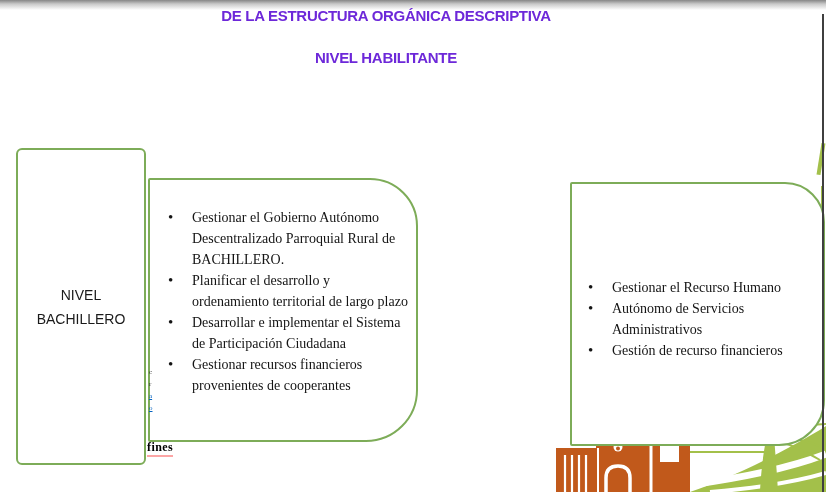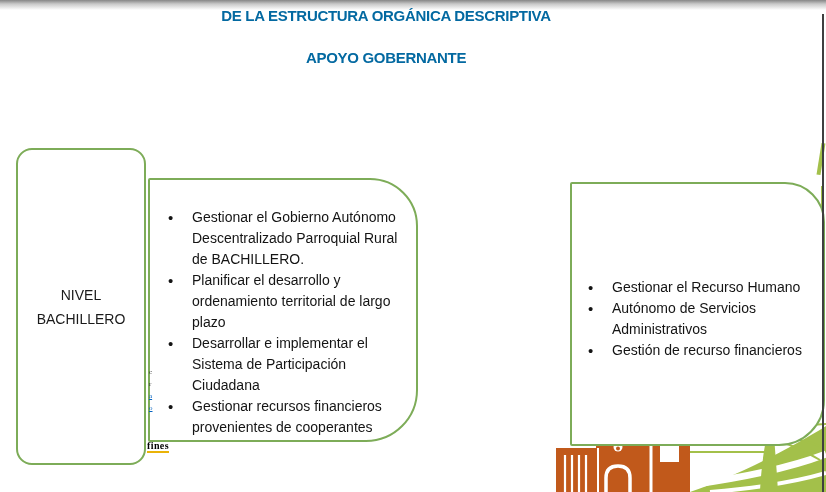--- a/index.html
+++ b/index.html
@@ -7,59 +7,59 @@
     --hill:#a3c04a;
     --orange:#c1591b;
     --link:#0563c1;
   }
   html,body{margin:0;padding:0;background:#fff;}
   .page{position:relative;width:826px;height:492px;background:#fff;overflow:hidden;
         font-family:"Liberation Sans",sans-serif;}
   .topbar{position:absolute;top:0;left:0;width:826px;height:10px;
           background:linear-gradient(#868686,#c9c9c9 40%,#ffffff 100%);}
   .title{position:absolute;left:0;width:772px;text-align:center;font-weight:bold;
-         font-size:15px;letter-spacing:-0.3px;color:#0369a1;}
+         font-size:15px;letter-spacing:-0.3px;color:#6d28d9;}
   .t1{top:7px;}
   .t2{top:49px;}
-  .node{position:absolute;background:#fff;border:2px solid var(--green);border-radius:16px;
+  .node{position:absolute;background:#fff;border:2px solid var(--green);border-radius:6px;
         display:flex;align-items:center;justify-content:center;text-align:center;
         font-size:14px;color:#1a1a1a;line-height:24px;z-index:3;}
   .left-node{left:16px;top:148px;width:126px;height:313px;}
   .right-node{left:430px;top:155px;width:128px;height:310px;}
   .callout{position:absolute;background:#fff;border:2px solid var(--green);z-index:2;}
   .left-callout{left:148px;top:178px;width:266px;height:260px;border-radius:2px 48px 52px 2px;}
   .right-callout{left:570px;top:182px;width:251px;height:260px;border-radius:2px 40px 46px 2px;}
-  .bullets{list-style:none;margin:0;padding:0;font-family:Liberation Sans, sans-serif;
+  .bullets{list-style:none;margin:0;padding:0;font-family:Liberation Serif, serif;
            font-size:14px;line-height:21px;color:#141414;}
   .left-callout .bullets{margin:27px 0 0 42px;width:218px;}
   .right-callout .bullets{margin:93px 0 1px 40px;width:196px;}
   .bullets li{position:relative;}
   .bullets li::before{content:"\2022";position:absolute;left:-24px;font-size:15px;}
   .illustration{position:absolute;left:540px;top:390px;width:286px;height:102px;z-index:1;}
   .edge-line{position:absolute;left:822px;top:14px;width:2px;height:478px;background:#3f3f3f;z-index:6;}
   .sliver{position:absolute;background:var(--hill);z-index:0;}
   .sl1{left:819px;top:143px;width:4px;height:32px;transform:rotate(9deg);}
   .sl2{left:821px;top:186px;width:3px;height:48px;}
   .sl3{left:821px;top:300px;width:3px;height:30px;}
   .vletter{position:absolute;left:149px;font-family:"Liberation Serif",serif;font-size:7px;
            line-height:7px;color:#333;z-index:4;}
   .vl-link{color:var(--link);text-decoration:underline;}
   .fines{position:absolute;left:147px;top:440px;font-family:"Liberation Serif",serif;
-         font-size:10px;font-weight:bold;color:#000;border-bottom:2px solid #eab308;
+         font-size:12px;font-weight:bold;color:#000;border-bottom:2px solid #fca5a5;
          letter-spacing:0.4px;z-index:4;}
 </style>
 </head>
 <body>
 
 <div class="page">
 
   <div class="topbar"></div>
 
   <div class="title t1">DE LA ESTRUCTURA ORGÁNICA DESCRIPTIVA</div>
-  <div class="title t2">APOYO GOBERNANTE</div>
+  <div class="title t2">NIVEL HABILITANTE</div>
 
   <svg class="illustration" viewBox="0 0 286 102" xmlns="http://www.w3.org/2000/svg">
     <g>
       <path d="M150,102 C192,88 248,60 286,36 L286,102 Z" fill="#a3c04a"></path>
       <path d="M150,62 H232" stroke="#a3c04a" stroke-width="2" fill="none"></path>
       <path d="M150,95 C200,88 250,78 286,64" stroke="#ffffff" stroke-width="7" fill="none"></path>
       <path d="M170,102 C220,98 262,90 286,83" stroke="#ffffff" stroke-width="4" fill="none"></path>
     </g>
     <g>
       <path d="M220,102 C221,80 224,58 227,46 L234,44 C235,62 237,82 238,102 Z" fill="#a3c04a"></path>

